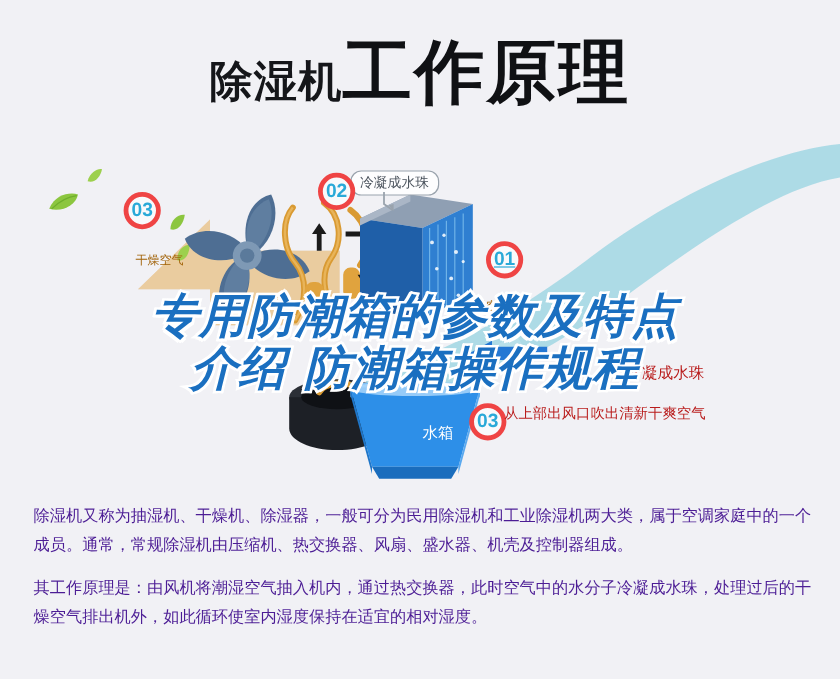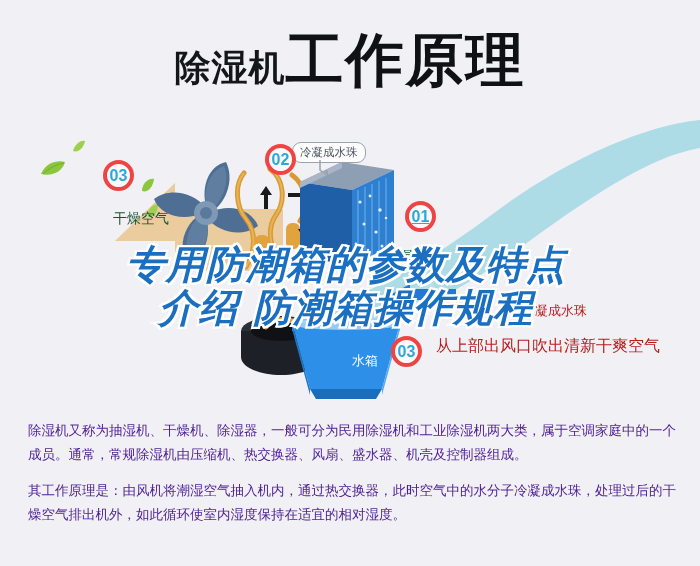--- a/index.html
+++ b/index.html
@@ -47,21 +47,21 @@
     border:4px solid #ef4444;
     color:#2aa9d8;font-size:16px;font-weight:bold;
     display:flex;align-items:center;justify-content:center;
     background:rgba(255,255,255,0.55);
     font-family:"Liberation Sans",sans-serif;
     text-align:right;
   }
 
   
   .cap{
-    position:absolute;color:#14532d;font-size:14px;white-space:nowrap;
+    position:absolute;color:#a16207;font-size:10px;white-space:nowrap;
     font-family:"DejaVu Sans","Liberation Sans",sans-serif;
   }
   .cap.dark{color:#b91c1c;}
 
   
   .callout{
     position:absolute;left:292px;top:34px;
     padding:2px 7px;border:1.5px solid #9aa3ad;border-radius:9px;
     background:rgba(255,255,255,0.85);
     font-size:11.5px;color:#4a525c;white-space:nowrap;
@@ -248,21 +248,21 @@
     <div class="cap" style="left:113px;top:102px;">干燥空气</div>
 
     <div class="badge" style="left:265px;top:36px;">02</div>
 
     <div class="badge" style="left:405px;top:93px;text-decoration:underline;">01</div>
     <div class="cap" style="left:385px;top:140px;">潮湿空气</div>
 
     <div class="cap dark" style="left:522px;top:194px;font-size:13px;">冷凝成水珠</div>
 
     <div class="badge" style="left:391px;top:228px;">03</div>
-    <div class="cap dark" style="left:436px;top:228px;font-size:16px;">从上部出风口吹出清新干爽空气</div>
+    <div class="cap dark" style="left:420px;top:228px;font-size:12px;">从上部出风口吹出清新干爽空气</div>
 
   </div>
 
   <div class="overlay-title">
     <span class="line">专用防潮箱的参数及特点</span>
     <span class="line">介绍 防潮箱操作规程</span>
   </div>
 
   <div class="body-text">
     <p>除湿机又称为抽湿机、干燥机、除湿器，一般可分为民用除湿机和工业除湿机两大类，属于空调家庭中的一个成员。通常，常规除湿机由压缩机、热交换器、风扇、盛水器、机壳及控制器组成。</p>

